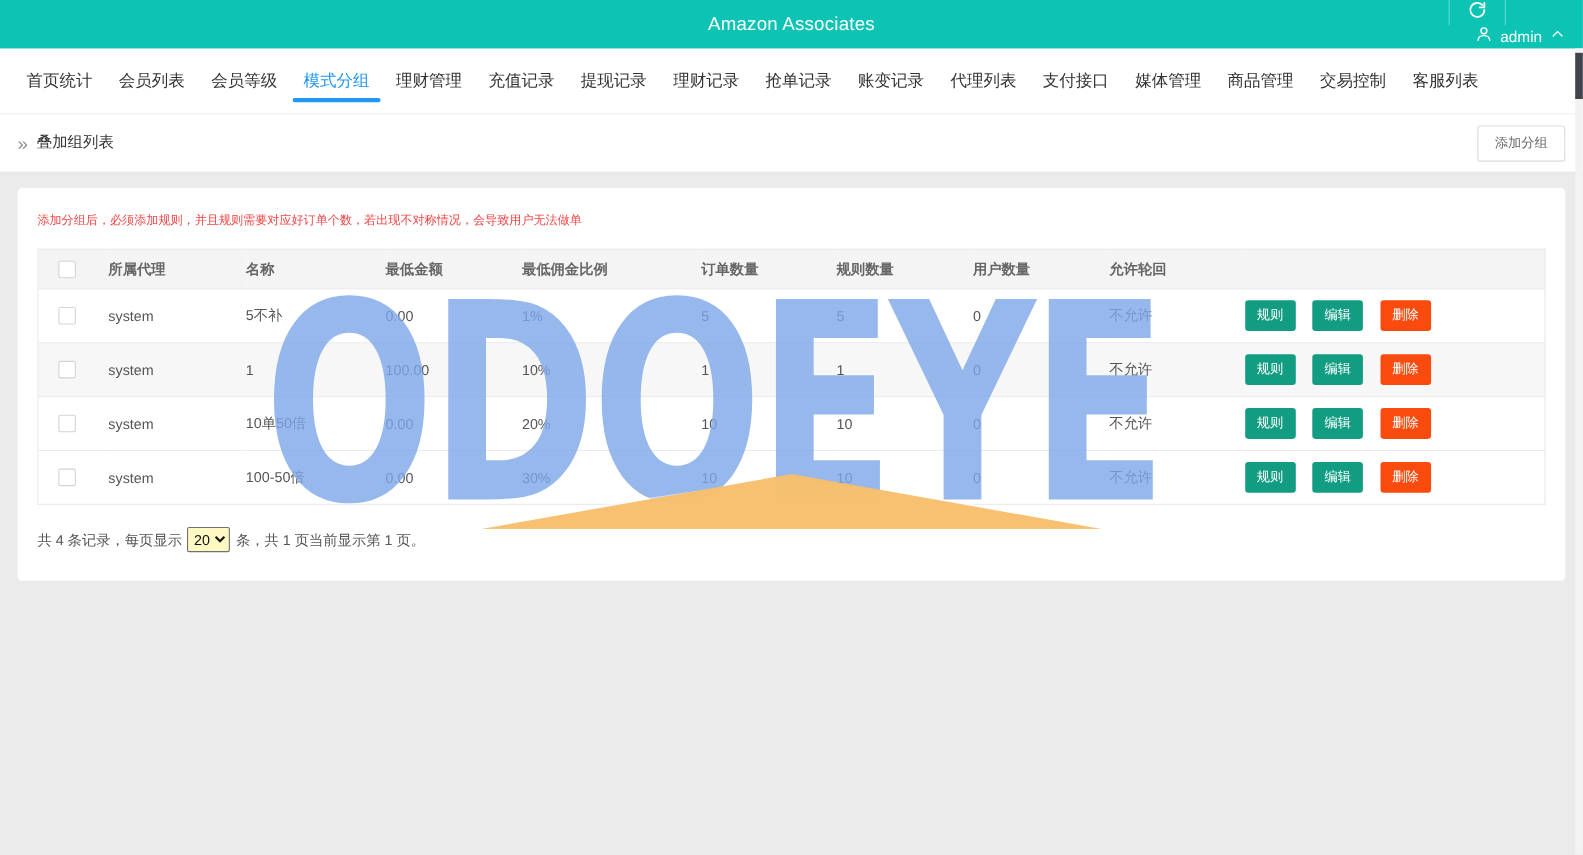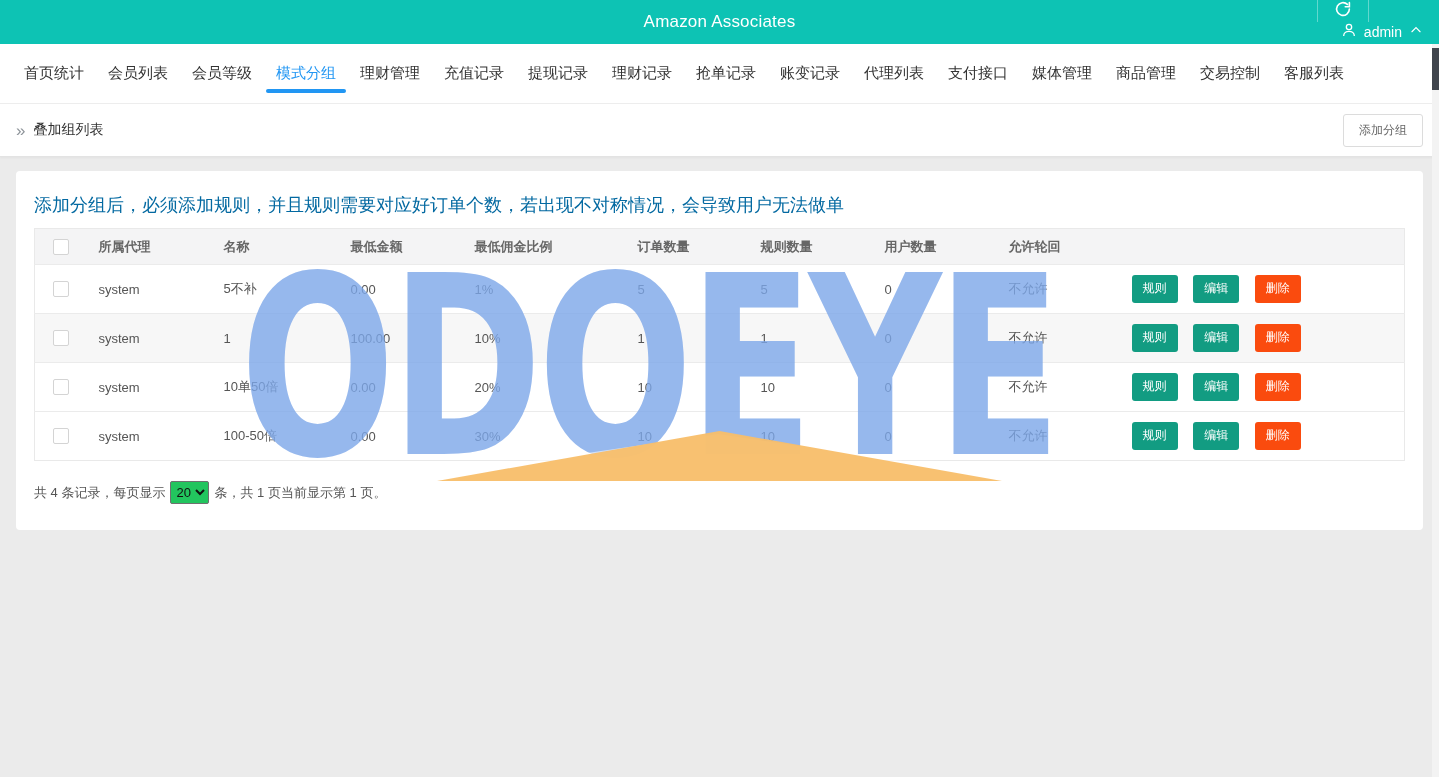--- a/index.html
+++ b/index.html
@@ -61,21 +61,21 @@
     margin-left:auto; background:#fff; border:1px solid #dcdcdc; border-radius:3px;
     padding:7px 15px; font-size:12px; color:#666; cursor:pointer;
     font-family:inherit;
   }
 
   
   .card {
     margin:14px 16px; background:#fff; border-radius:4px;
     padding:22px 18px 26px; min-height:321px;
   }
-  .hint { font-size:18px; color:#0369a1; margin-bottom:11px; }
+  .hint { font-size:11px; color:#ef4444; margin-bottom:18px; }
 
   table.grid {
     width:100%; border-collapse:collapse; table-layout:fixed;
     border:1px solid #e9e9e9;
   }
   .grid thead tr { background:#f4f4f5; height:36px; }
   .grid th {
     font-weight:bold; text-align:left; font-size:13px; color:#666; padding:0;
   }
   .grid tbody tr { height:49px; border-top:1px solid #ebebeb; background:#fff; }
@@ -90,21 +90,21 @@
     display:inline-block; border:none; border-radius:3px; color:#fff;
     font-size:12px; padding:7px 11px; margin-right:12px; cursor:pointer;
     font-family:inherit; line-height:1.1;
   }
   .btn-teal { background:#129c82; }
   .btn-red  { background:#fa4b0e; }
 
   .pager { margin-top:20px; display:flex; align-items:center; font-size:13px; color:#555; gap:5px; }
   .pager select {
     font-size:13px; height:23px; border:1px solid #707070; border-radius:2px;
-    background:#22c55e; color:#111; font-family:inherit; padding:0 1px;
+    background:#fef9c3; color:#111; font-family:inherit; padding:0 1px;
   }
 
   
   .watermark { position:absolute; inset:0; pointer-events:none; z-index:50;padding-left:8px; }
   .wm-text {
     position:absolute; left:240px; top:243px; line-height:1;
     font-family:"DejaVu Sans", sans-serif; font-weight:bold; font-size:250px;
     letter-spacing:-6px; color:rgba(124,166,233,.8);
     transform:scaleX(.73); transform-origin:left top; white-space:nowrap;
   }

